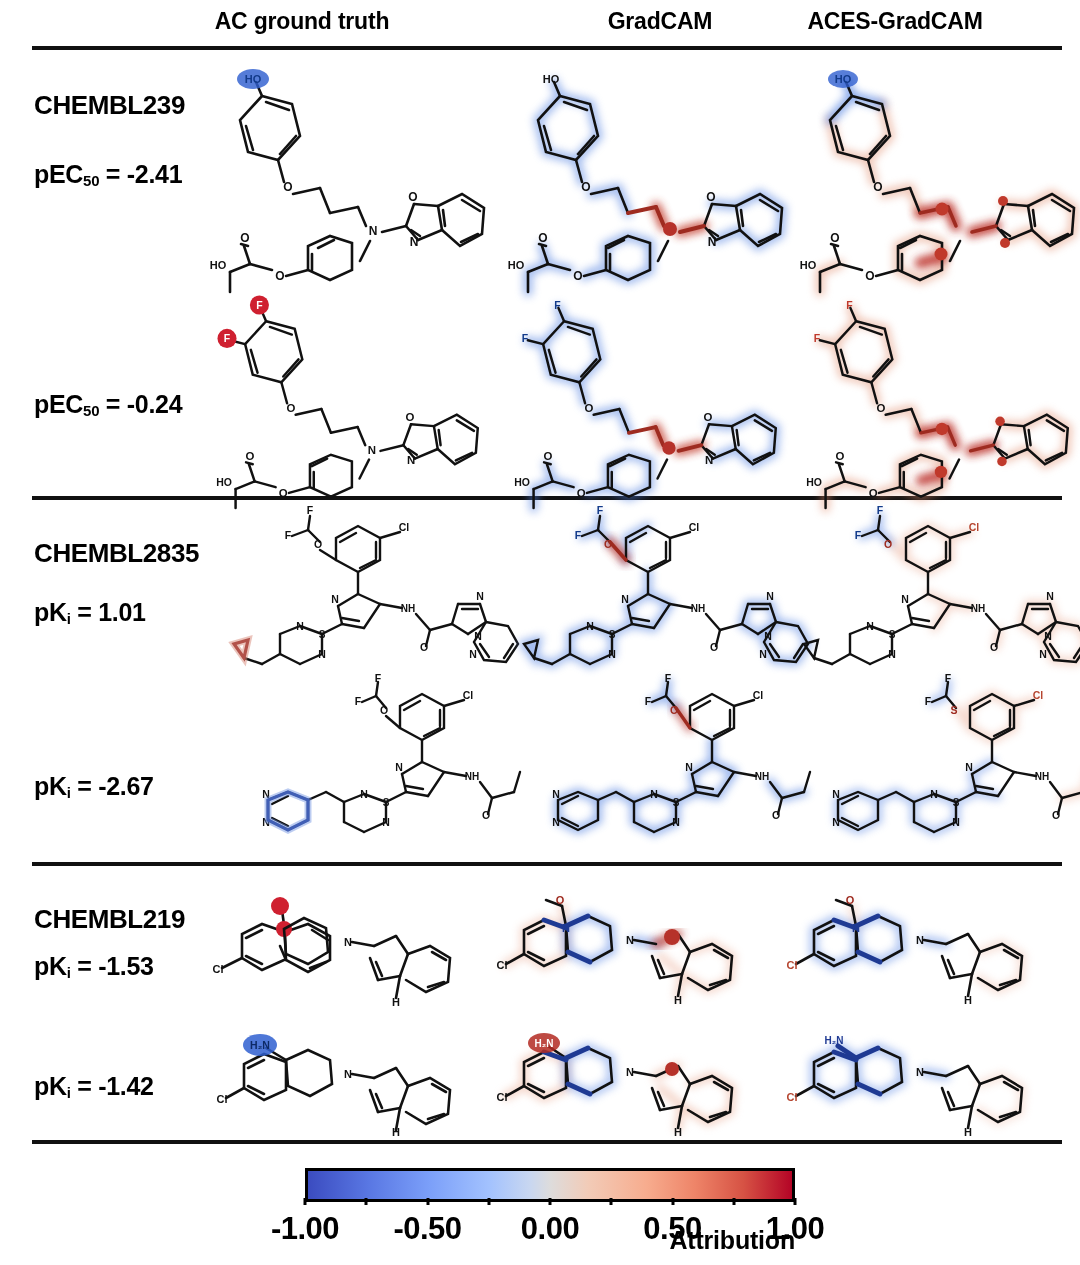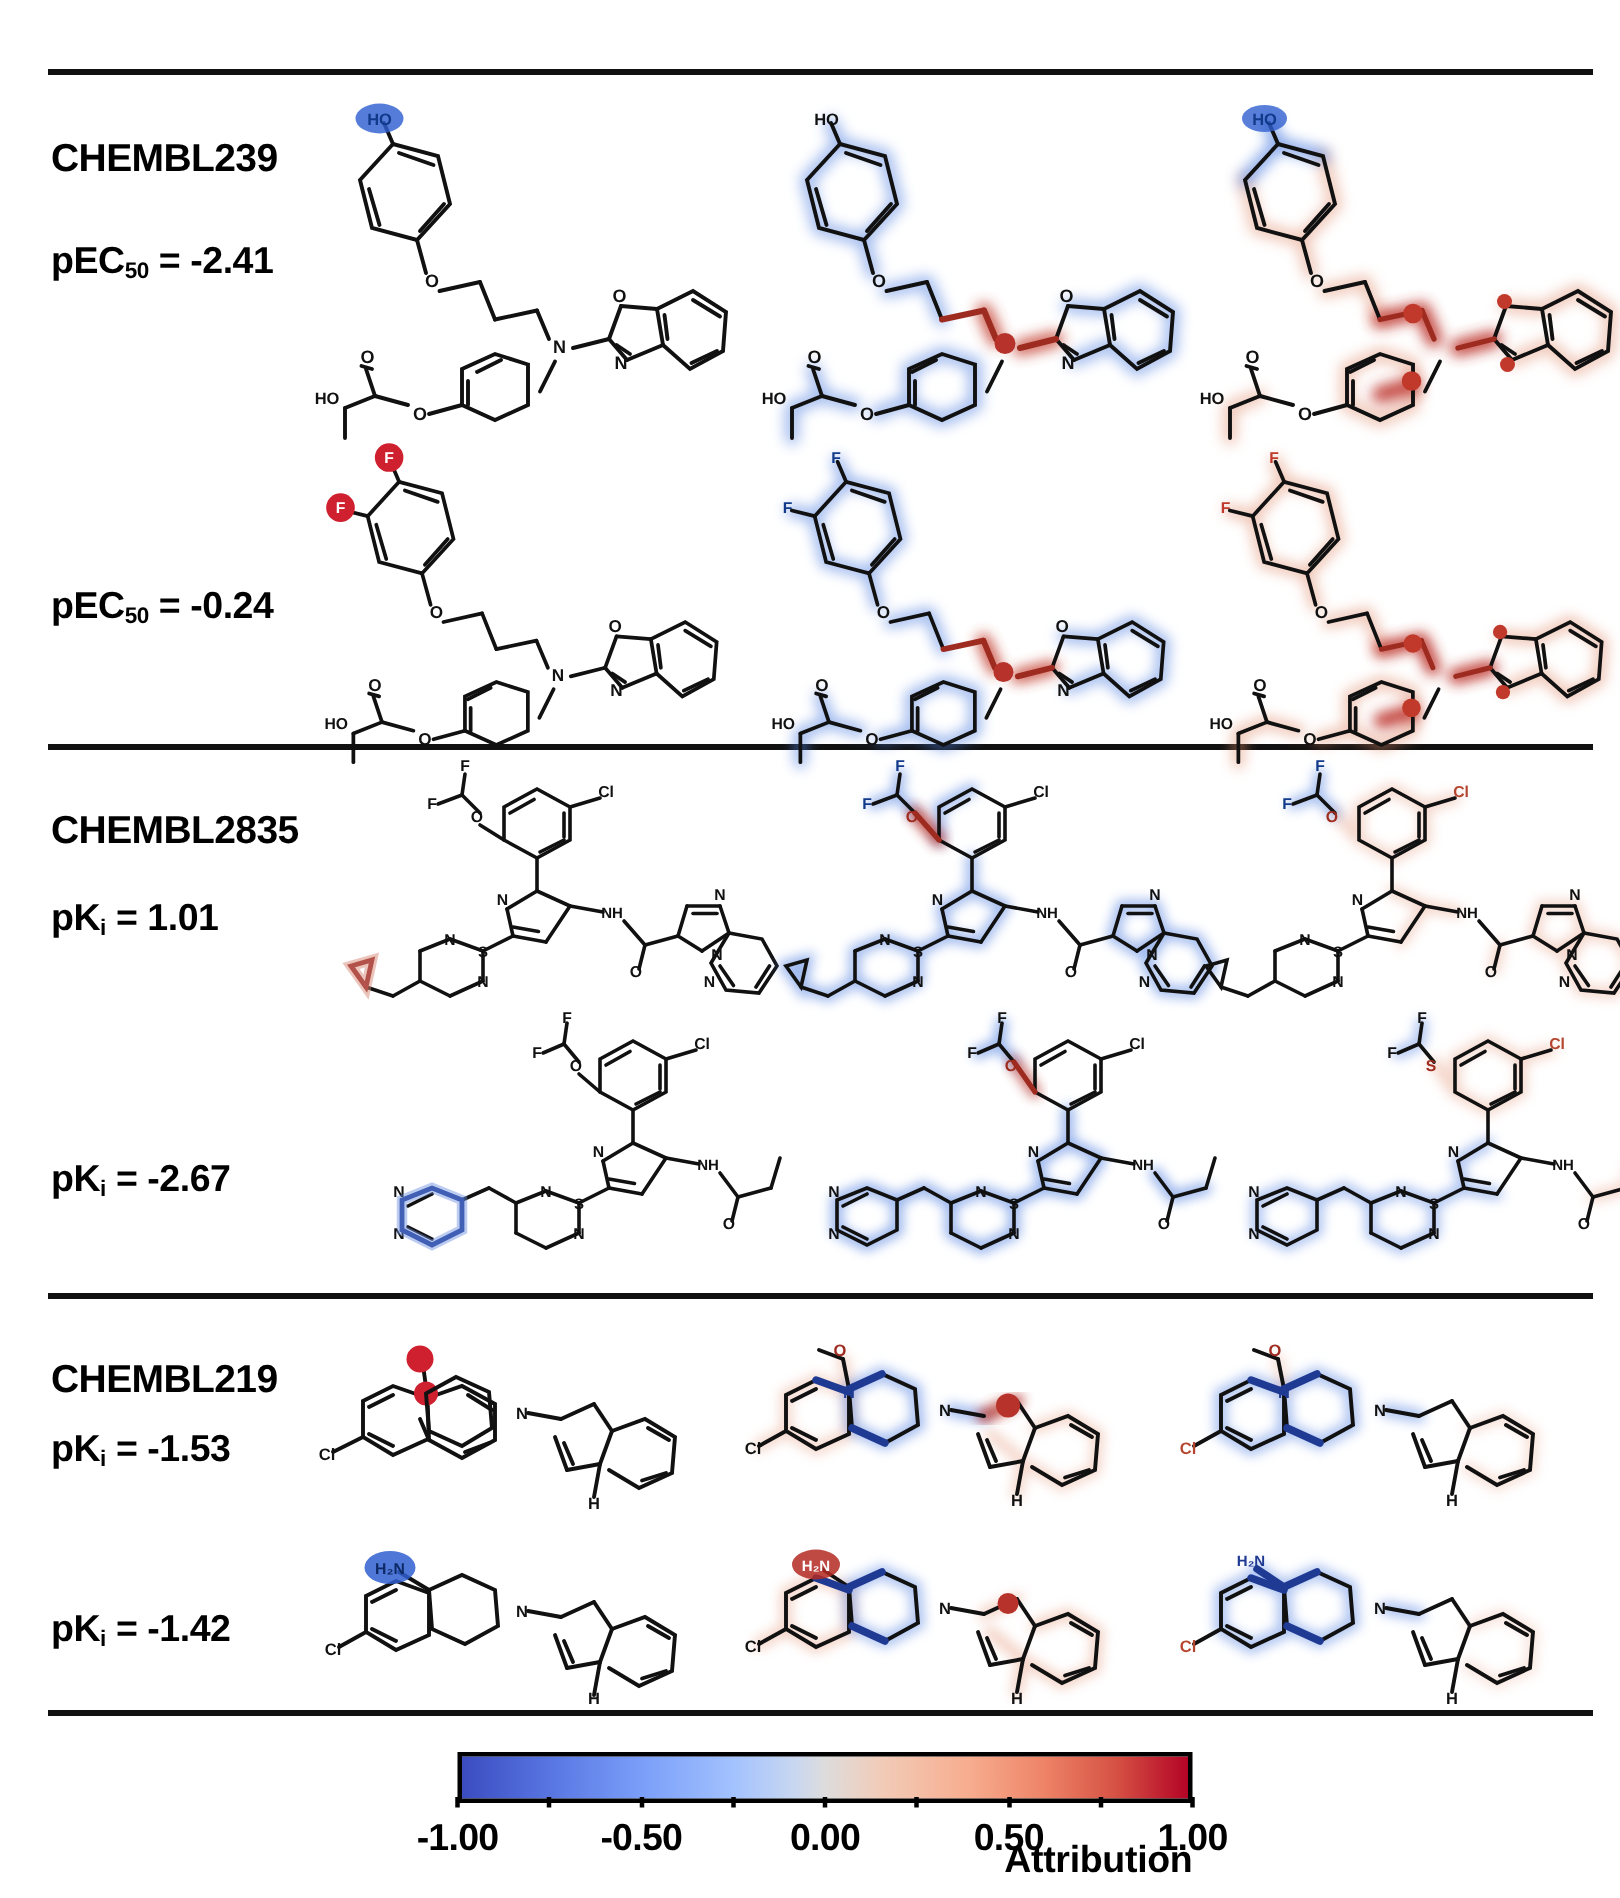--- a/index.html
+++ b/index.html
@@ -44,35 +44,40 @@
     background:linear-gradient(to right,
       #3b4cc0 0%, #5977e3 12.5%, #7b9ff9 25%, #a3c2fe 37.5%,
       #c9d7f0 46%, #dddcdc 50%, #f2cbb7 58%,
       #f7ac8e 70%, #ee8468 80%, #d65244 90%, #b40426 100%);
   }
   .cbar-ticks{position:relative;width:490px;height:7px;}
   .cbar-ticks i{position:absolute;top:-4px;width:3px;height:7px;background:#000;transform:translateX(-50%);}
   .cbar-labels{position:relative;width:490px;height:30px;margin-top:2px;}
   .cbar-labels span{
     position:absolute;top:0;transform:translateX(-50%);
-    font-size:25px;font-weight:bold;white-space:nowrap;letter-spacing:-0.5px;
+    font-size:31px;font-weight:bold;white-space:nowrap;letter-spacing:-0.5px;
   }
   .cbar-title{
     position:absolute;left:0;top:58px;width:490px;text-align:right;
     font-size:25px;font-weight:bold;letter-spacing:-0.2px;
   }
 
   
   .atom{font-family:"Liberation Sans", sans-serif;font-weight:bold;}
 </style>
 </head>
 <body>
 
 <div class="figure">
 
+  <div class="col-headers">
+    <div class="col-header" style="left:302px">AC ground truth</div>
+    <div class="col-header" style="left:660px">GradCAM</div>
+    <div class="col-header" style="left:895px">ACES-GradCAM</div>
+  </div>
 
   <div class="hrule" style="top:46px"></div>
   <div class="hrule" style="top:496px"></div>
   <div class="hrule" style="top:862px"></div>
   <div class="hrule" style="top:1140px"></div>
 
   <div class="rowlabel target-label" style="top:58px">CHEMBL239</div>
 
   <div class="rowlabel" style="top:128px">
     <span>pEC</span><sub>50</sub> = <span>-2.41</span>

